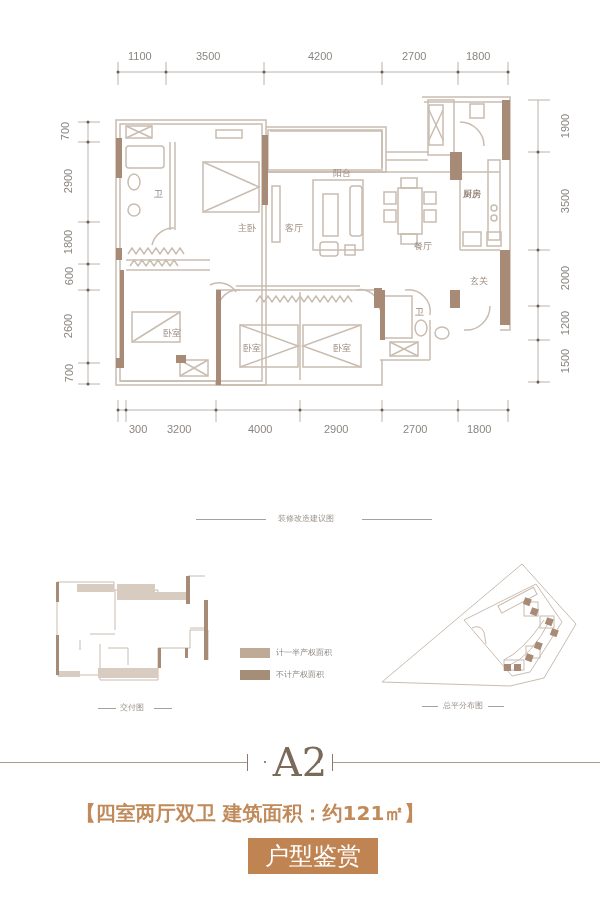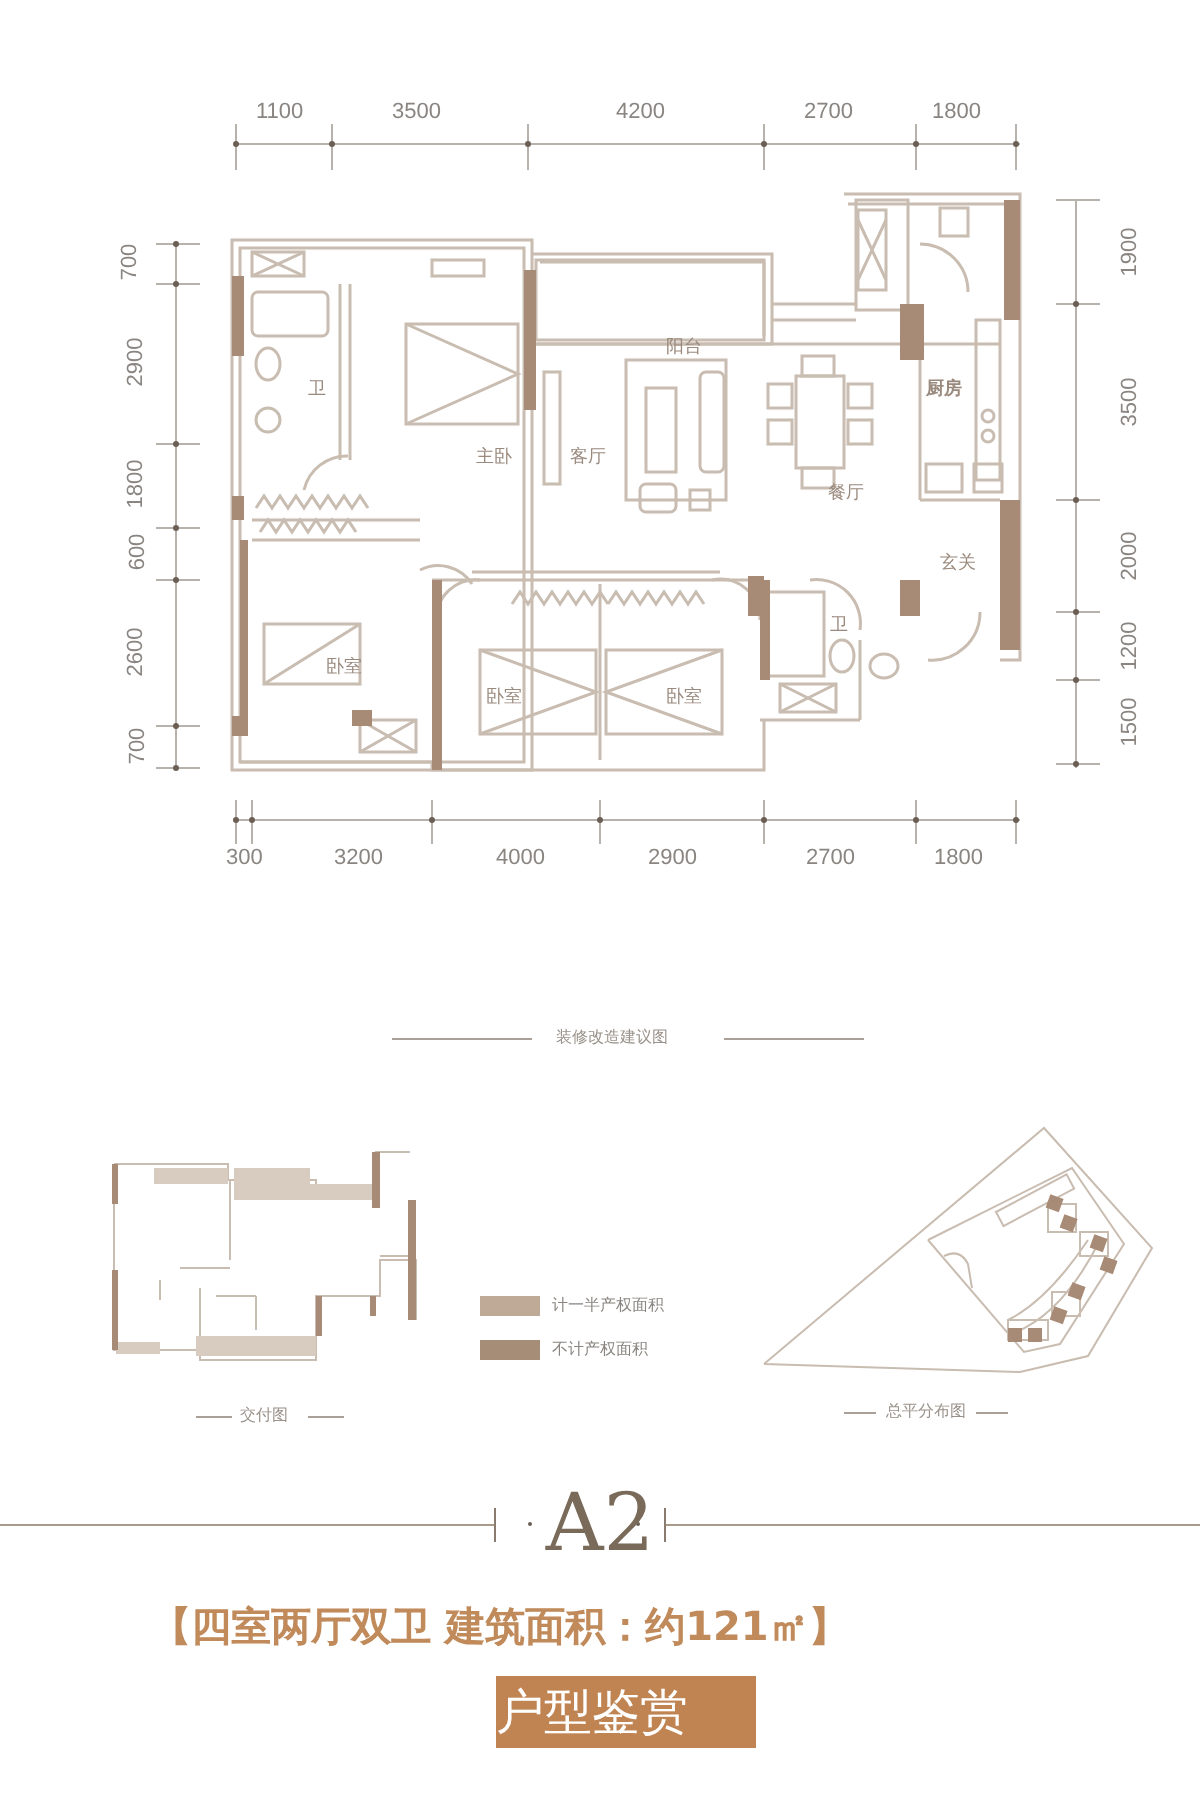--- a/index.html
+++ b/index.html
@@ -7,21 +7,21 @@
   .abs { position:absolute; }
   .dim-text { position:absolute; font-size:11px; color:#8a8580; font-family:"Liberation Sans", sans-serif; white-space:nowrap; }
   .dim-v { transform:rotate(-90deg); transform-origin:center center; }
   .room-label { position:absolute; font-size:9px; color:#9a8a7e; white-space:nowrap; }
   .caption { position:absolute; font-size:8px; color:#9a928a; white-space:nowrap; }
   .plan-svg { position:absolute; left:0; top:0; }
   .legend-swatch { position:absolute; width:30px; height:10px; }
   .legend-label { position:absolute; font-size:8px; color:#8a8580; white-space:nowrap; }
   .a2-title { position:absolute; left:0; width:600px; top:737px; text-align:center; font-family:"DejaVu Serif", serif; font-size:40px; color:#7a6a5a; line-height:50px; }
   .info-line { position:absolute; left:0; width:500px; top:800px; text-align:center; font-size:20px; font-weight:bold; color:#c08a5a; line-height:26px; white-space:nowrap; }
-  .badge { position:absolute; left:248px; top:838px; width:130px; height:36px; background:#c08452; color:#ffffff; font-size:24px; line-height:36px; }
+  .badge { position:absolute; left:248px; top:838px; width:130px; height:36px; background:#c08452; color:#ffffff; font-size:24px; line-height:36px; text-align:center; }
 </style>
 </head>
 <body>
 
 <div class="abs" style="left:0;top:0;width:600px;height:520px;">
   <svg class="plan-svg" width="600" height="520">
     <g stroke="#b8b2ac" stroke-width="1" fill="none">
 
       <line x1="118" y1="72" x2="510" y2="72"></line>
       <line x1="118" y1="62" x2="118" y2="85"></line>
@@ -197,21 +197,21 @@
       <rect x="450" y="290" width="10" height="18"></rect>
     </g>
   </svg>
 
   <span class="dim-text" style="left:128px;top:50px;">1100</span>
   <span class="dim-text" style="left:196px;top:50px;">3500</span>
   <span class="dim-text" style="left:308px;top:50px;">4200</span>
   <span class="dim-text" style="left:402px;top:50px;">2700</span>
   <span class="dim-text" style="left:466px;top:50px;">1800</span>
 
-  <span class="dim-text" style="left:113px;top:423px;text-align:center;">300</span>
+  <span class="dim-text" style="left:129px;top:423px;text-align:center;">300</span>
   <span class="dim-text" style="left:157px;top:423px;margin-left:10px;">3200</span>
   <span class="dim-text" style="left:248px;top:423px;">4000</span>
   <span class="dim-text" style="left:324px;top:423px;">2900</span>
   <span class="dim-text" style="left:403px;top:423px;">2700</span>
   <span class="dim-text" style="left:467px;top:423px;">1800</span>
 
   <span class="dim-text dim-v" style="left:56px;top:125px;">700</span>
   <span class="dim-text dim-v" style="left:56px;top:175px;">2900</span>
   <span class="dim-text dim-v" style="left:56px;top:236px;">1800</span>
   <span class="dim-text dim-v" style="left:60px;top:270px;">600</span>

